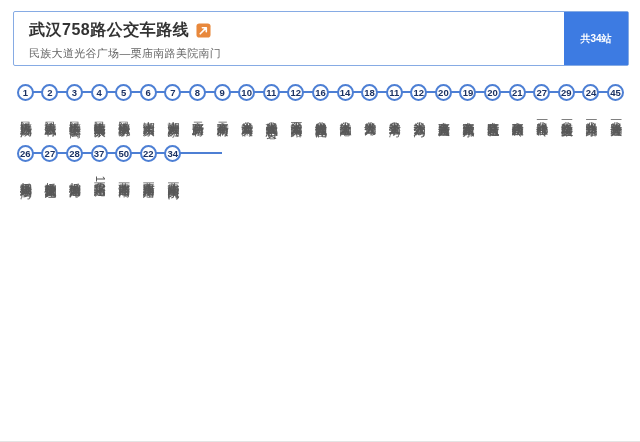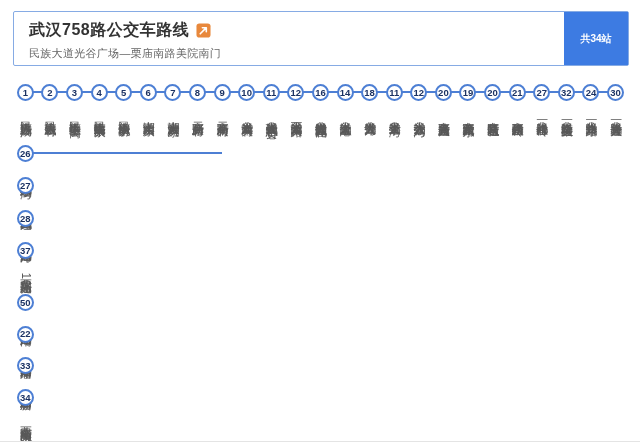--- a/index.html
+++ b/index.html
@@ -55,21 +55,21 @@
     flex: 0 0 auto;
   }
 
   
   .route { position: absolute; left: 13px; top: 84px; }
   .route-row {
     --col: 24.6px;
     position: relative;
     display: flex;
   }
-  .route-row-2 { margin-top: 28px; flex-direction: column; }
+  .route-row-2 { margin-top: 28px; }
   .route-line {
     position: absolute;
     left: calc(var(--col) / 2);
     top: 7px;
     height: 2px;
     background: #4d7fd4;
     z-index: 0;
   }
   .station {
     width: var(--col);
@@ -215,29 +215,29 @@
         </div>
         <div class="station">
           <div class="station-circle">21</div>
           <div class="station-name">高新六路佛祖岭</div>
         </div>
         <div class="station">
           <div class="station-circle">27</div>
           <div class="station-name">光谷一路佛祖岭</div>
         </div>
         <div class="station">
-          <div class="station-circle">32</div>
+          <div class="station-circle">29</div>
           <div class="station-name">光谷一路梁山头社区</div>
         </div>
         <div class="station">
           <div class="station-circle">24</div>
           <div class="station-name">光谷一路康魅路</div>
         </div>
         <div class="station">
-          <div class="station-circle">30</div>
+          <div class="station-circle">45</div>
           <div class="station-name">光谷一路光谷大道</div>
         </div>
       </div>
     <div class="route-row route-row-2">
         <div class="route-line" style="width: 196.8px;"></div>
         <div class="station">
           <div class="station-circle">26</div>
           <div class="station-name">杨桥湖大道程杨湾</div>
         </div>
         <div class="station">
@@ -254,24 +254,20 @@
         </div>
         <div class="station">
           <div class="station-circle">50</div>
           <div class="station-name">栗庙路西海岸南</div>
         </div>
         <div class="station">
           <div class="station-circle">22</div>
           <div class="station-name">栗庙南路栗庙路</div>
         </div>
         <div class="station">
-          <div class="station-circle">33</div>
-          <div class="station-name">栗庙南路栗庙新村</div>
-        </div>
-        <div class="station">
           <div class="station-circle">34</div>
           <div class="station-name">栗庙南路美院南门</div>
         </div>
       </div>
   </div>
 
   <div class="bottom-divider"></div>
 
 </div>
 

